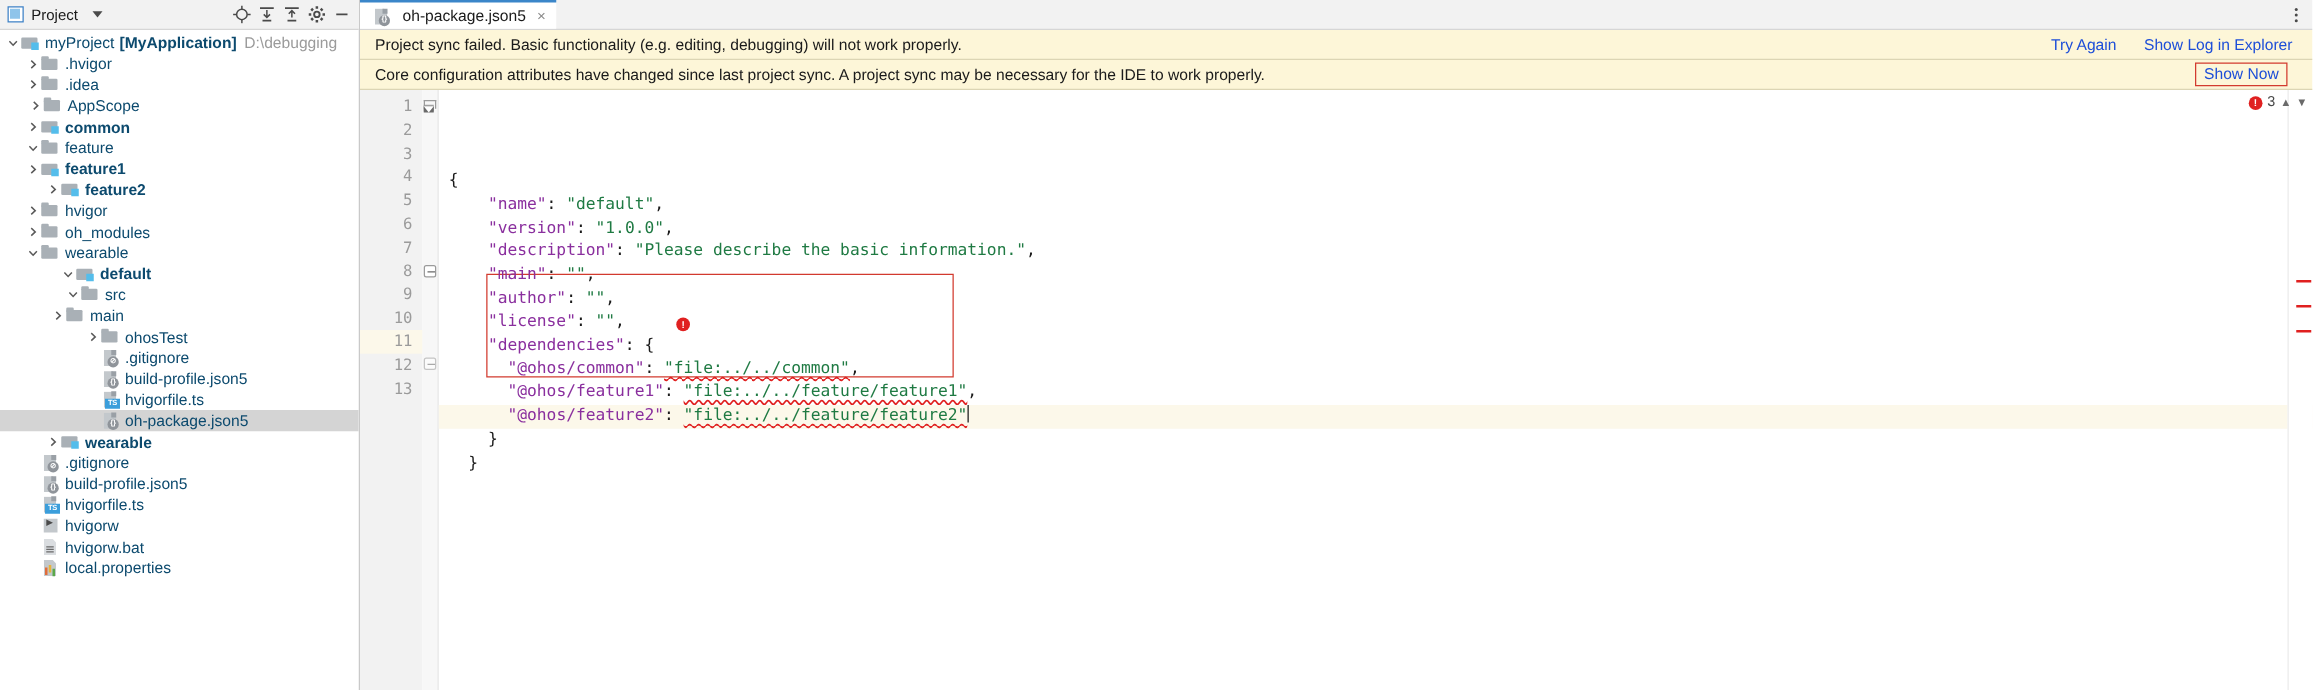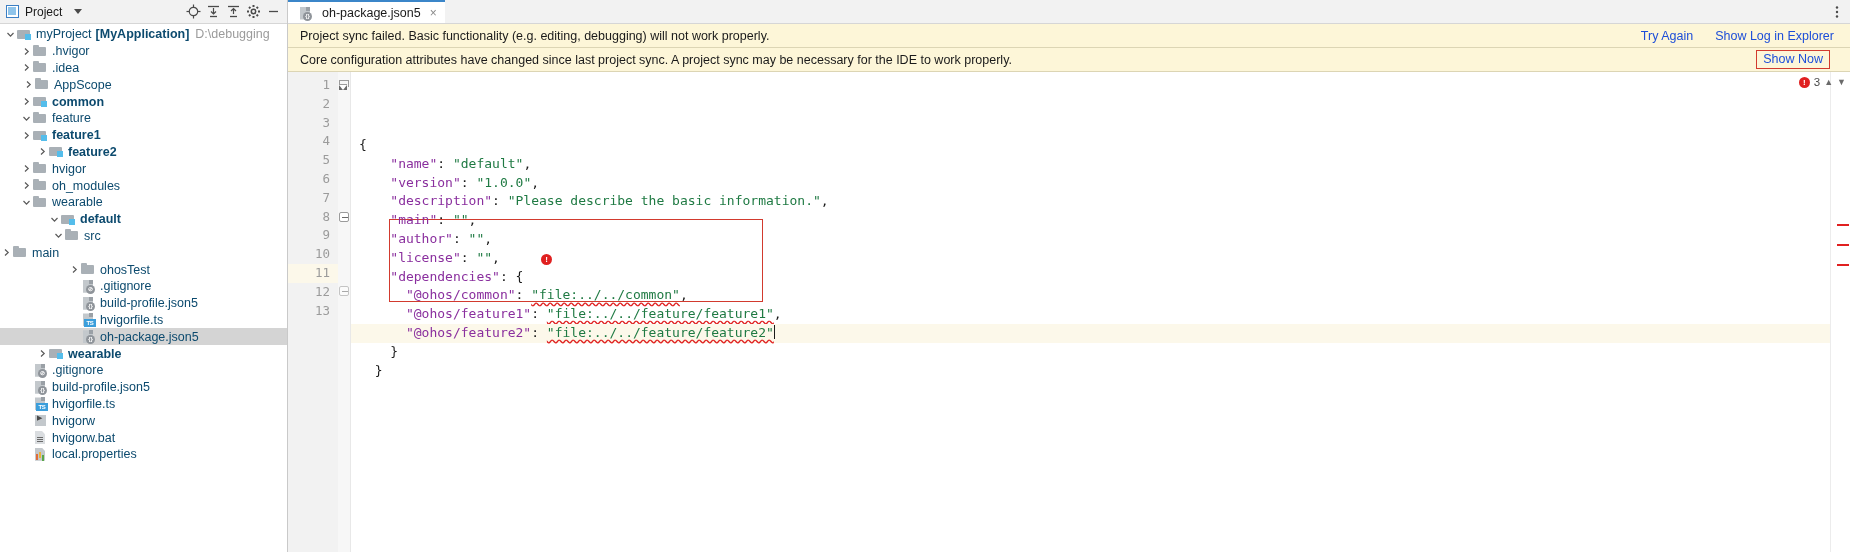--- a/index.html
+++ b/index.html
@@ -511,21 +511,21 @@
         </div>
         <div class="tree-row" style="padding-left: 52px;">
           <span class="arrow">
             <svg width="9" height="9" viewBox="0 0 9 9">
               <path d="M1.5 3 L4.5 6.2 L7.5 3" fill="none" stroke="#5a5a5a" stroke-width="1.2"></path>
             </svg>
           </span>
           <span class="node-icon ic-folder"></span>
           <span class="label">src</span>
         </div>
-        <div class="tree-row" style="">
+        <div class="tree-row" style=" margin-left: 40px;">
           <span class="arrow">
             <svg width="9" height="9" viewBox="0 0 9 9">
               <path d="M3 1.5 L6.2 4.5 L3 7.5" fill="none" stroke="#5a5a5a" stroke-width="1.2"></path>
             </svg>
           </span>
           <span class="node-icon ic-folder"></span>
           <span class="label">main</span>
         </div>
         <div class="tree-row" style="padding-left: 68px;">
           <span class="arrow">

